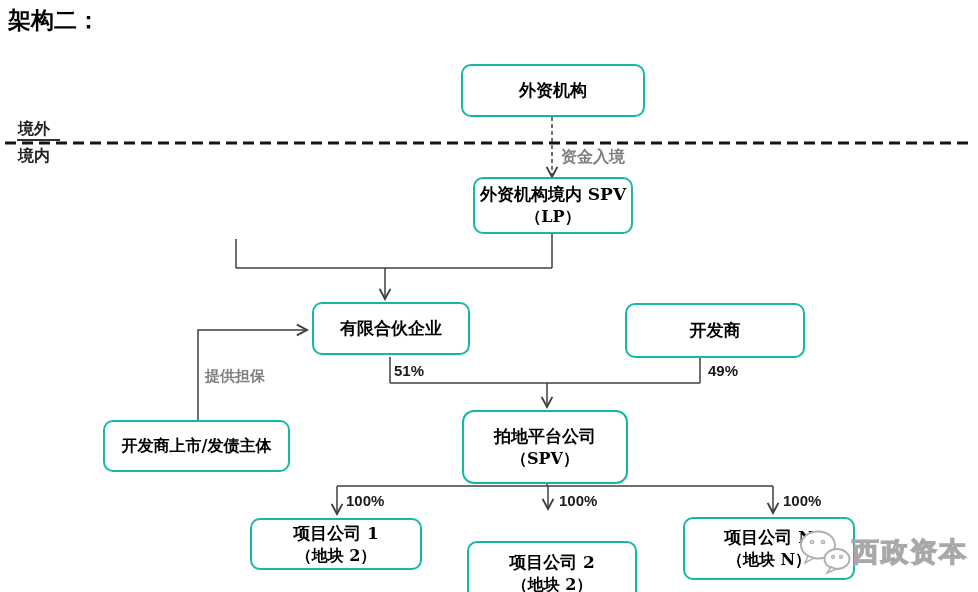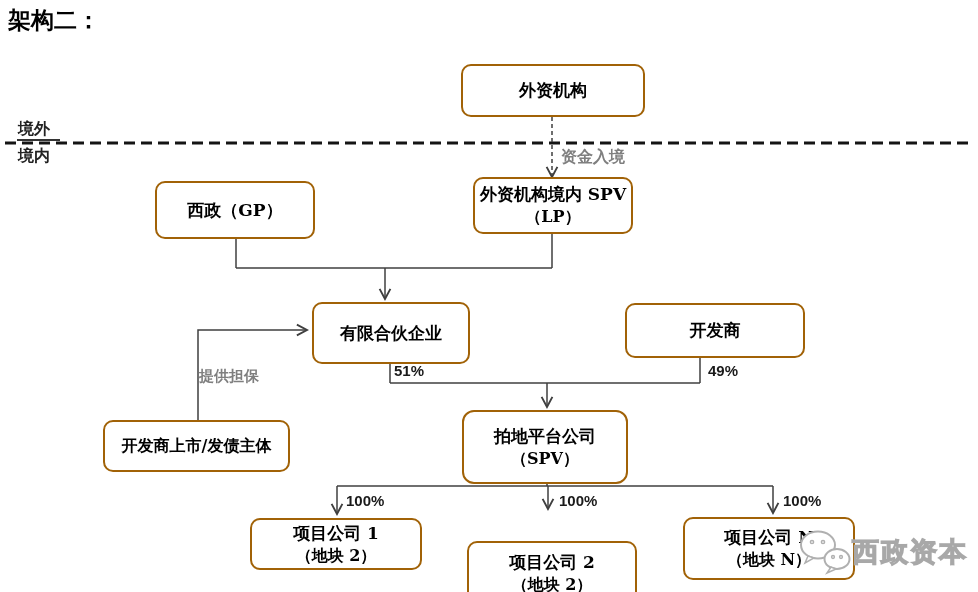--- a/index.html
+++ b/index.html
@@ -9,21 +9,21 @@
   }
   .canvas{position:absolute;inset:0;}
   svg.wires{position:absolute;left:0;top:0;z-index:1;}
   .title{
     position:absolute;left:8px;top:5px;font-size:23px;font-weight:bold;color:#000;z-index:3;
   }
   .region-lbl{
     position:absolute;left:18px;font-size:16px;font-weight:bold;color:#222;z-index:3;line-height:1.1;
   }
   .node{
-    position:absolute;background:#fff;border:2px solid #a16207;border-radius:10px;
+    position:absolute;background:#fff;border:2px solid #14b8a6;border-radius:10px;
     display:flex;flex-direction:column;align-items:center;justify-content:center;
     font-size:17px;font-weight:bold;color:#000;text-align:center;line-height:1.35;z-index:2;
     box-sizing:border-box;padding:2px 4px;
   }
   .node .l2{font-size:16px;}
   .edge-lbl{position:absolute;z-index:3;white-space:nowrap;}
   .lbl-gray{color:#7f7f7f;font-size:15px;font-weight:bold;}
   .lbl-pct{color:#1a1a1a;font-family:"Liberation Sans","DejaVu Sans",sans-serif;font-size:15px;font-weight:600;}
   .watermark{position:absolute;z-index:4;display:flex;align-items:center;}
   .watermark-text{
@@ -70,30 +70,27 @@
 
   <div class="title">架构二：</div>
 
   <div class="region-lbl" style="top:120px;">境外</div>
   <div class="region-lbl" style="top:147px;">境内</div>
 
   <div class="node" style="left:461px;top:64px;width:184px;height:53px;">
     <span class="l1">外资机构</span>
   </div>
 
-  <div class="node" style="left:155px;top:181px;width:160px;height:58px;">
-    <span class="l1">西政（GP）</span>
-  </div>
 
   <div class="node" style="left:473px;top:177px;width:160px;height:57px;">
     <span class="l1">外资机构境内 SPV</span>
     <span class="l2">（LP）</span>
   </div>
 
-  <div class="node" style="left:312px;top:302px;width:158px;height:62px;">
+  <div class="node" style="left:312px;top:302px;width:158px;height:53px;">
     <span class="l1">有限合伙企业</span>
   </div>
 
   <div class="node" style="left:625px;top:303px;width:180px;height:55px;">
     <span class="l1">开发商</span>
   </div>
 
   <div class="node" style="left:103px;top:420px;width:187px;height:52px;border-width:2.5px;font-size:16px;">
     <span class="l1">开发商上市/发债主体</span>
   </div>
@@ -112,21 +109,21 @@
     <span class="l1">项目公司 2</span>
     <span class="l2">（地块 2）</span>
   </div>
 
   <div class="node" style="left:683px;top:517px;width:172px;height:63px;border-width:2.5px;">
     <span class="l1">项目公司 N</span>
     <span class="l2">（地块 N）</span>
   </div>
 
   <div class="edge-lbl lbl-gray" style="left:561px;top:147px;font-size:16px;">资金入境</div>
-  <div class="edge-lbl lbl-gray" style="left:199px;top:367px;">提供担保</div>
+  <div class="edge-lbl lbl-gray" style="left:205px;top:367px;">提供担保</div>
   <div class="edge-lbl lbl-pct" style="left:394px;top:362px;">51%</div>
   <div class="edge-lbl lbl-pct" style="left:708px;top:362px;">49%</div>
   <div class="edge-lbl lbl-pct" style="left:346px;top:492px;">100%</div>
   <div class="edge-lbl lbl-pct" style="left:559px;top:492px;">100%</div>
   <div class="edge-lbl lbl-pct" style="left:783px;top:492px;">100%</div>
 
   <div class="watermark" style="left:798px;top:528px;">
     <svg width="54" height="48" viewBox="0 0 54 48" aria-hidden="true">
       <g stroke="#b0b0b0" stroke-width="2" fill="#ffffff">
         <ellipse cx="20" cy="17" rx="17" ry="13.5"></ellipse>

